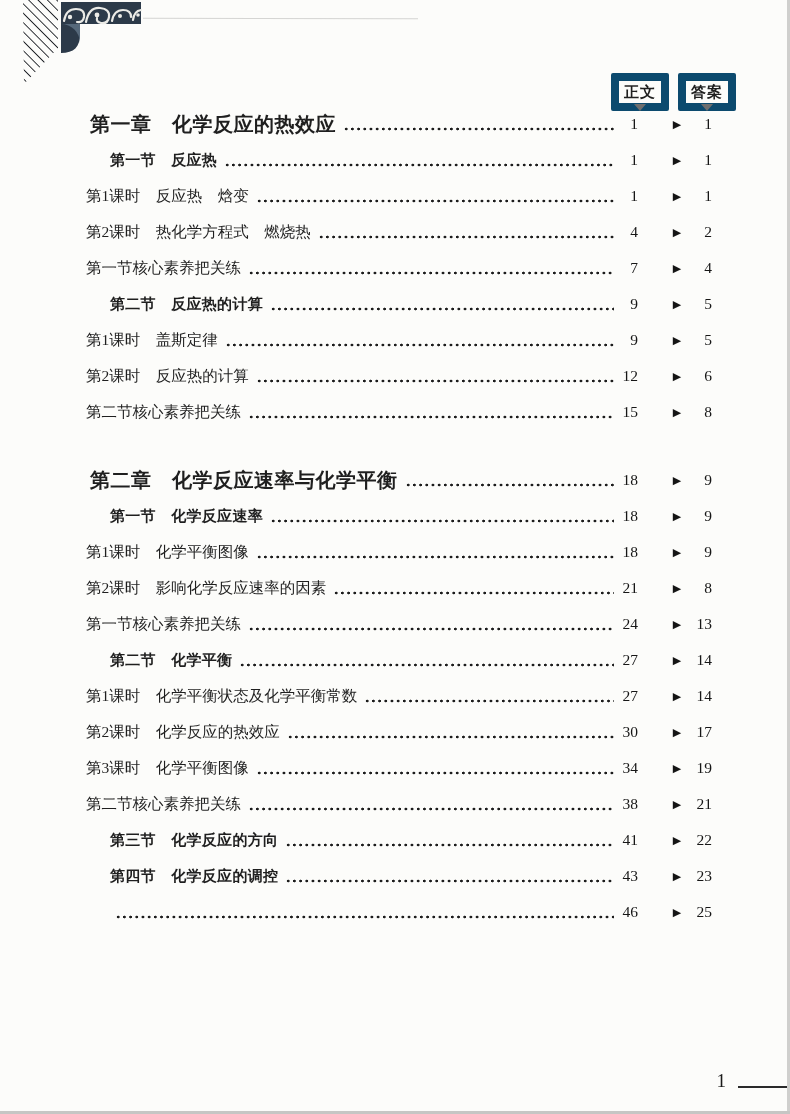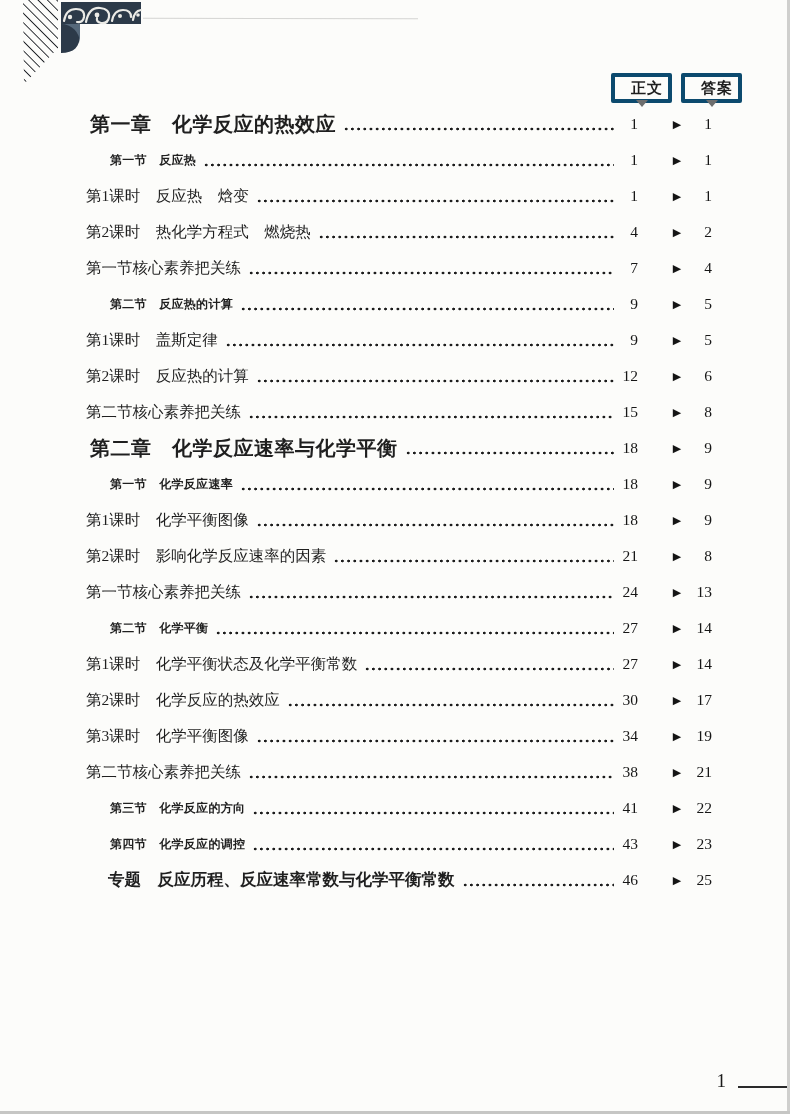--- a/index.html
+++ b/index.html
@@ -15,46 +15,46 @@
   .scan-edge-right{position:absolute;top:0;right:0;width:3px;height:100%;background:#cfcfcd;}
   .scan-edge-bottom{position:absolute;left:0;bottom:0;width:100%;height:3px;background:#c6c6c4;}
   .scan-streak{position:absolute;left:143px;top:18px;width:275px;height:1px;background:#b5b5b2;opacity:.55;transform:rotate(.15deg);}
 
   
   .corner-deco{position:absolute;left:0;top:0;}
 
   
   .col-headers{position:absolute;left:611px;top:73px;display:flex;gap:9px;}
   .col-box{
-    position:relative;border:4px solid #0c4a6e;border-radius:2px;
-    padding:1px 5px 2px 16px;font-size:15px;font-weight:bold;line-height:19px;
+    position:relative;border:8px solid #0c4a6e;border-radius:2px;
+    padding:1px 5px 2px 5px;font-size:15px;font-weight:bold;line-height:19px;
     background:#fcfcfa;letter-spacing:1px;
   }
   .col-box .tri{
     position:absolute;left:50%;bottom:-8px;transform:translateX(-50%);
     width:0;height:0;border-left:6px solid transparent;border-right:6px solid transparent;
     border-top:7px solid #6e6e6e;
   }
 
   
   .toc{position:absolute;left:0;top:106px;width:790px;}
   .row{
     display:flex;align-items:center;height:36px;
     padding-right:78px;box-sizing:border-box;justify-content:space-between;
   }
   .row .label{white-space:nowrap;flex:0 0 auto;}
   .row.chapter{padding-left:90px;}
   .row.chapter .label{font-size:20px;font-weight:bold;letter-spacing:.5px;}
   .row.section{padding-left:110px;}
-  .row.section .label{font-size:12px;font-weight:bold;letter-spacing:.3px;}
+  .row.section .label{font-size:15px;font-weight:bold;letter-spacing:.3px;}
   .row.lesson{padding-left:86px;}
   .row.lesson .label{font-size:15.5px;font-weight:normal;font-family:"Liberation Serif", serif;}
   .row.special{padding-left:108px;}
   .row.special .label{font-size:16.5px;font-weight:bold;}
-  .row.gap-before{}
+  .row.gap-before{margin-top:32px;}
 
   .leader{
     flex:1 1 auto;height:4px;margin:0 6px 0 8px;align-self:center;
     transform:translateY(5px);
     background-image:radial-gradient(circle at 2px 2px, #1c1c1c 1.35px, transparent 1.6px);
     background-size:6.2px 4px;background-repeat:repeat-x;
   }
   .num{
     font-family:"Liberation Serif", serif;font-size:15.5px;color:#161616;
     white-space:nowrap;
@@ -282,21 +282,20 @@
 
     <div class="row section">
       <span class="label">第四节　化学反应的调控</span>
       <span class="leader"></span>
       <span class="num page-num">43</span>
       <span class="arrow">▶</span>
       <span class="num ans-num">23</span>
     </div>
 
     <div class="row special">
-      <span class="label">专题　反应历程、反应速率常数与化学平衡常数</span>
       <span class="leader"></span>
       <span class="num page-num">46</span>
       <span class="arrow">▶</span>
       <span class="num ans-num">25</span>
     </div>
   </div>
 
   <span class="footer-pagenum">1</span>
   <span class="footer-rule"></span>
 

